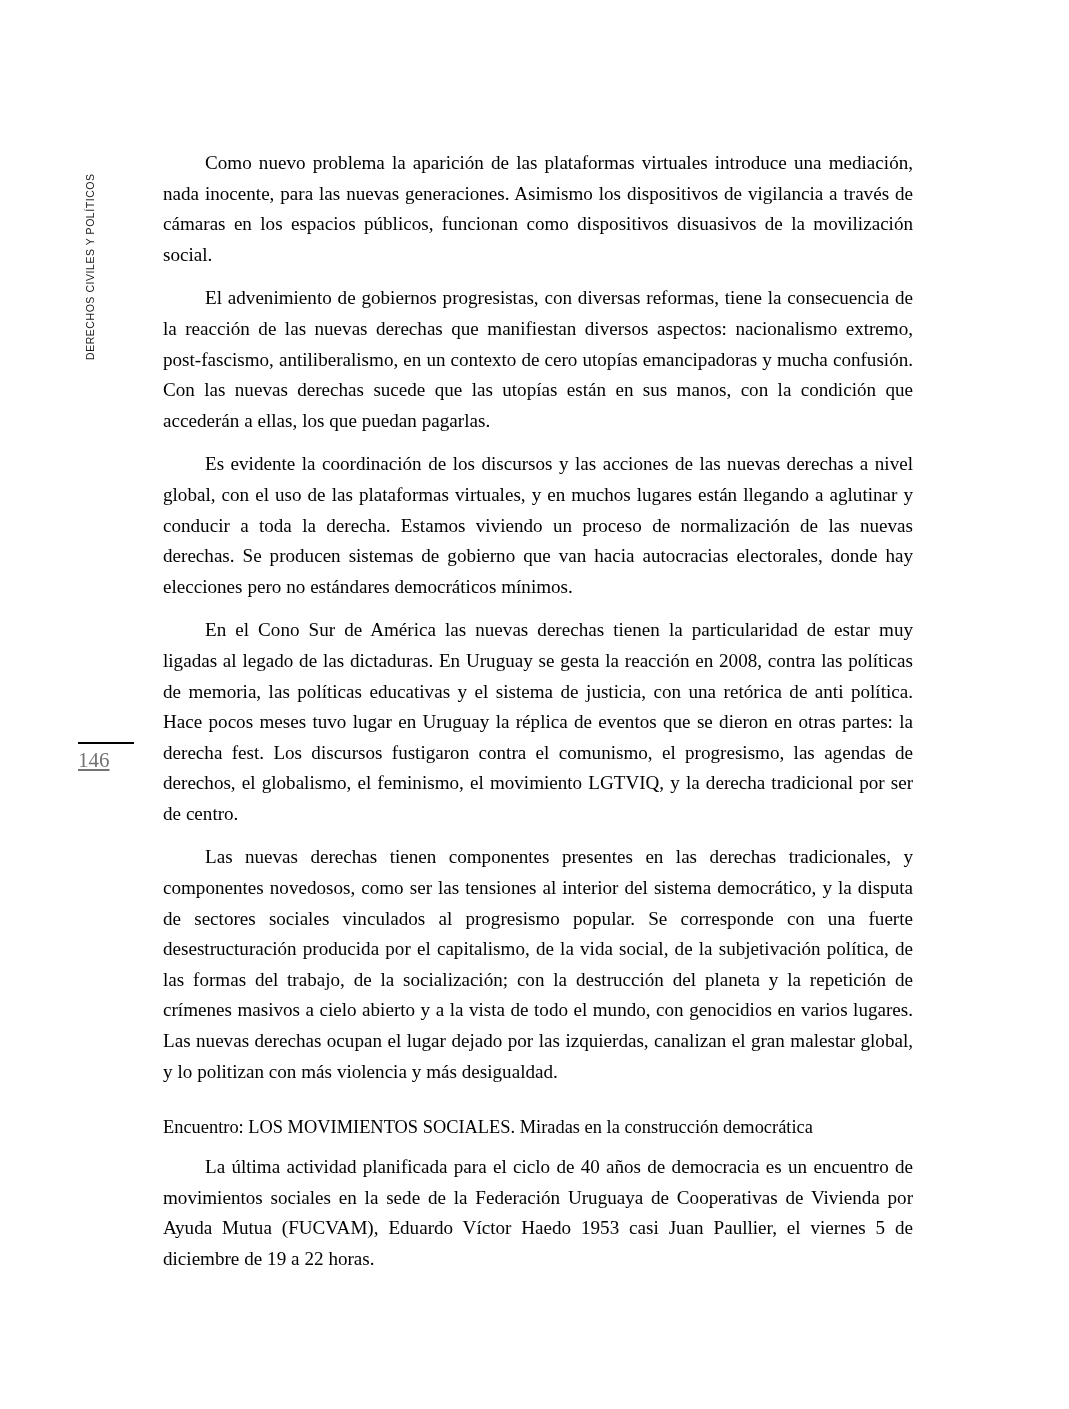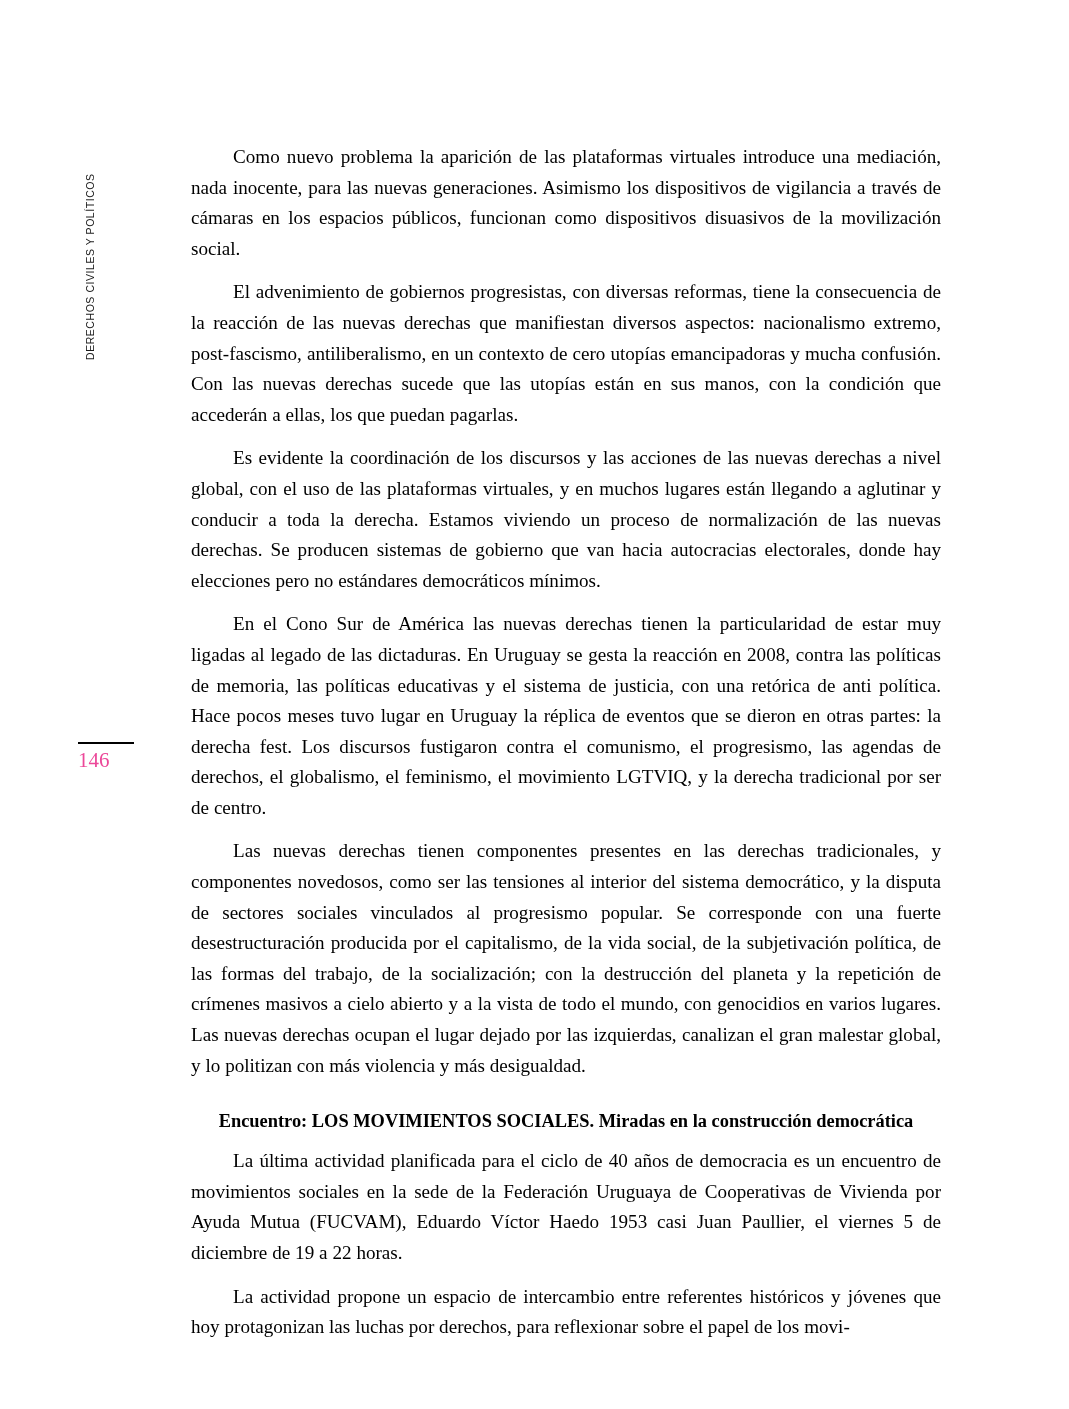--- a/index.html
+++ b/index.html
@@ -43,44 +43,44 @@
   .folio-rule {
     width: 56px;
     height: 1.6px;
     background: #000000;
     margin-bottom: 6px;
   }
   .folio-number {
     font-family: "Liberation Serif", serif;
     font-size: 21px;
     line-height: 1;
-    color: #ec4899;
+    color: #737373;
+    text-decoration: underline;
   }
 
   
   .text-col {
     position: absolute;
     left: 163px;
-    top: 142px;
+    top: 148px;
     width: 750px;
-    margin-left: 28px;
   }
   .para {
     font-size: 19.1px;
     line-height: 30.6px;
     text-align: justify;
     text-indent: 42px;
     margin: 0 0 13px 0;
     word-spacing: 0.1px;
   }
   .subhead {
     font-size: 18.4px;
     line-height: 29px;
-    font-weight: bold;
-    text-align: center;
+    font-weight: normal;
+    text-align: left;
     margin: 26px 0 10px 0;
     text-indent: 0;
   }
   .para.last {
     margin-bottom: 0;
   }
 </style>
 </head>
 <body>
 
@@ -102,16 +102,15 @@
     <p class="para">Es evidente la coordinación de los discursos y las acciones de las nuevas derechas a nivel global, con el uso de las plataformas virtuales, y en muchos lugares están llegando a aglutinar y conducir a toda la derecha. Estamos viviendo un proceso de normalización de las nuevas derechas. Se producen sistemas de gobierno que van hacia autocracias electorales, donde hay elecciones pero no estándares democráticos mínimos.</p>
 
     <p class="para">En el Cono Sur de América las nuevas derechas tienen la particularidad de estar muy ligadas al legado de las dictaduras. En Uruguay se gesta la reacción en 2008, contra las políticas de memoria, las políticas educativas y el sistema de justicia, con una retórica de anti política. Hace pocos meses tuvo lugar en Uruguay la réplica de eventos que se dieron en otras partes: la derecha fest. Los discursos fustigaron contra el comunismo, el progresismo, las agendas de derechos, el globalismo, el feminismo, el movimiento LGTVIQ, y la derecha tradicional por ser de centro.</p>
 
     <p class="para">Las nuevas derechas tienen componentes presentes en las derechas tradicionales, y componentes novedosos, como ser las tensiones al interior del sistema democrático, y la disputa de sectores sociales vinculados al progresismo popular. Se corresponde con una fuerte desestructuración producida por el capitalismo, de la vida social, de la subjetivación política, de las formas del trabajo, de la socialización; con la destrucción del planeta y la repetición de crímenes masivos a cielo abierto y a la vista de todo el mundo, con genocidios en varios lugares. Las nuevas derechas ocupan el lugar dejado por las izquierdas, canalizan el gran malestar global, y lo politizan con más violencia y más desigualdad.</p>
 
     <p class="subhead">Encuentro: LOS MOVIMIENTOS SOCIALES. Miradas en la construcción democrática</p>
 
     <p class="para">La última actividad planificada para el ciclo de 40 años de democracia es un encuentro de movimientos sociales en la sede de la Federación Uruguaya de Cooperativas de Vivienda por Ayuda Mutua (FUCVAM), Eduardo Víctor Haedo 1953 casi Juan Paullier, el viernes 5 de diciembre de 19 a 22 horas.</p>
 
-    <p class="para last">La actividad propone un espacio de intercambio entre referentes históricos y jóvenes que hoy protagonizan las luchas por derechos, para reflexionar sobre el papel de los movi-</p>
 
   </div>
 </div>
 
 </body></html>

